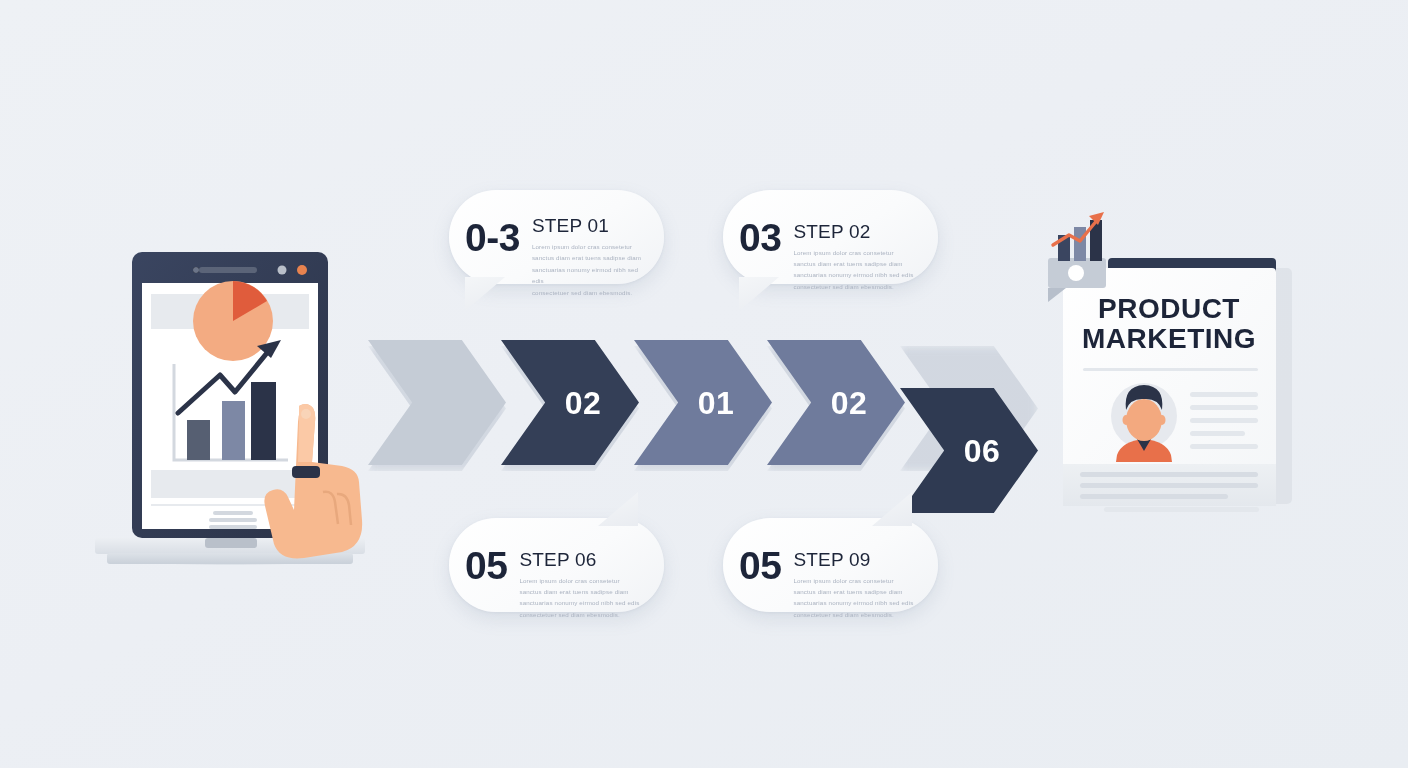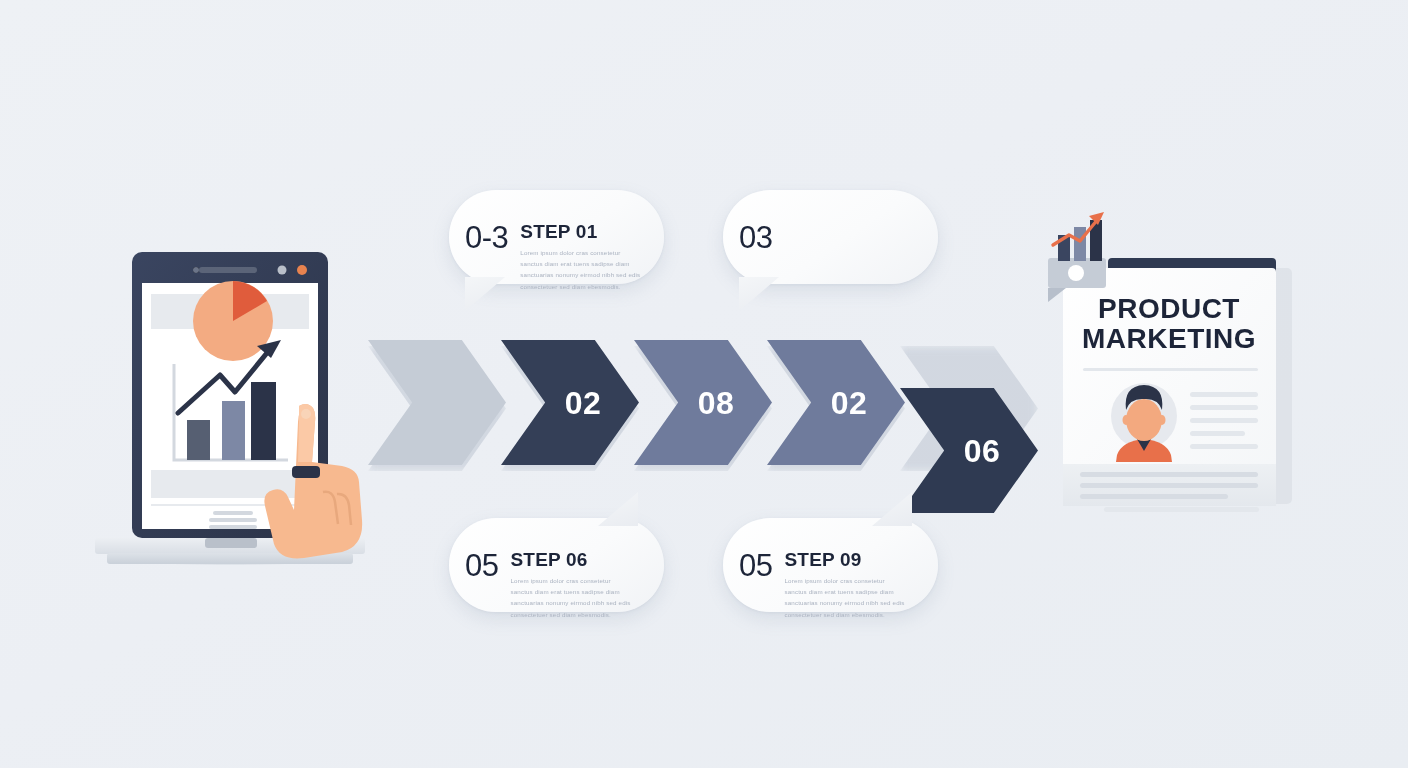--- a/index.html
+++ b/index.html
@@ -64,32 +64,32 @@
     width: 215px;
     height: 94px;
     background: linear-gradient(145deg, #ffffff 0%, #fafbfc 55%, #f1f3f6 100%);
     border-radius: 48px;
     box-shadow: 0 7px 18px rgba(120,135,160,0.16), 0 1px 3px rgba(120,135,160,0.10);
     display: flex;
     align-items: center;
     padding: 0 14px 0 16px;
   }
   .callout-num {
-    font-size: 31px;
-    font-weight: normal;
+    font-size: 39px;
+    font-weight: bold;
     color: #1d2539;
     line-height: 1;
     flex: 0 0 auto;
     margin-right: 12px;
     letter-spacing: -0.5px;
   }
   .callout-body { flex: 1 1 auto; min-width: 0; }
   .callout-title {
     font-size: 19px;
-    font-weight: bold;
+    font-weight: normal;
     color: #1d2539;
     letter-spacing: 0.2px;
     line-height: 1.05;
     margin-bottom: 5px;
     margin-top: 40px;
   }
   .callout-text {
     font-size: 6.2px;
     line-height: 1.85;
     color: #aab2c0;
@@ -200,21 +200,21 @@
     <div class="chevron-shadow" style="left:399px;"></div>
     <div class="chevron-shadow" style="left:532px;"></div>
 
     <div class="chevron" style="left:0px;   background:#c5ccd6;">
       <span class="chev-num"></span>
     </div>
     <div class="chevron" style="left:133px; background:#343f57;">
       <span class="chev-num">02</span>
     </div>
     <div class="chevron" style="left:266px; background:#6f7b9c;">
-      <span class="chev-num">08</span>
+      <span class="chev-num">01</span>
     </div>
     <div class="chevron" style="left:399px; background:#6f7b9c;">
       <span class="chev-num">02</span>
     </div>
     <div class="chevron" style="left:532px; background:#2f3a52;margin-top:48px;">
       <span class="chev-num">06</span>
     </div>
   </div>
 
   <div class="callout" style="left:449px; top:190px;">
@@ -227,20 +227,29 @@
         <div>sanctus diam erat tuens sadipse diam</div>
         <div>sanctuarias nonumy eirmod nibh sed edis</div>
         <div>consectetuer sed diam ebesmodis.</div>
       </div>
     </div>
   </div>
 
   <div class="callout" style="left:723px; top:190px;">
     <div class="tail tail-bl"></div>
     <div class="callout-num">03</div>
+    <div class="callout-body">
+      <div class="callout-title">STEP 02</div>
+      <div class="callout-text">
+        <div>Lorem ipsum dolor cras consetetur</div>
+        <div>sanctus diam erat tuens sadipse diam</div>
+        <div>sanctuarias nonumy eirmod nibh sed edis</div>
+        <div>consectetuer sed diam ebesmodis.</div>
+      </div>
+    </div>
   </div>
 
   <div class="callout" style="left:449px; top:518px;">
     <div class="tail tail-tr"></div>
     <div class="callout-num">05</div>
     <div class="callout-body">
       <div class="callout-title">STEP 06</div>
       <div class="callout-text">
         <div>Lorem ipsum dolor cras consetetur</div>
         <div>sanctus diam erat tuens sadipse diam</div>

